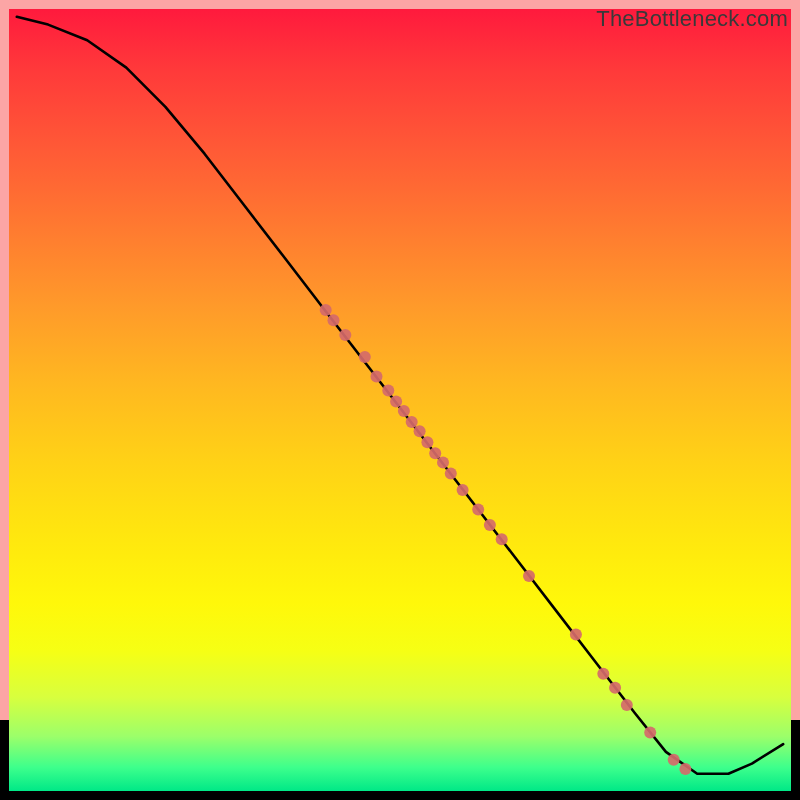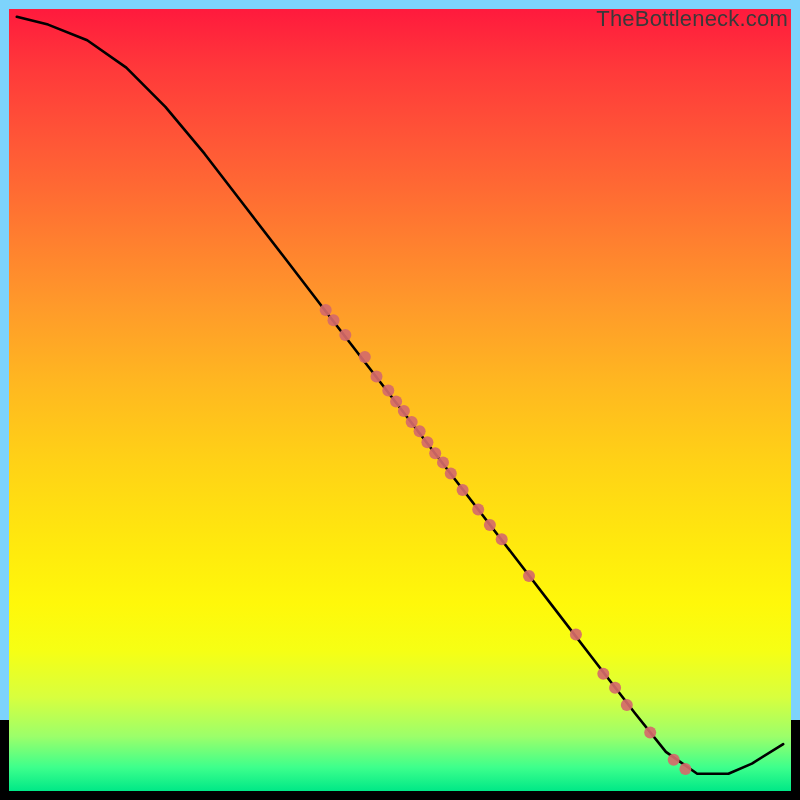--- a/index.html
+++ b/index.html
@@ -8,21 +8,21 @@
     width: 800px;
     height: 800px;
     overflow: hidden;
     background: #000;
     font-family: Arial, Helvetica, sans-serif;
   }
   .frame {
     position: relative;
     width: 800px;
     height: 720px;
-    background: #7dd3fc;
+    background: #fca5a5;
   }
   .plot-bg {
     position: absolute;
     left: 9px;
     top: 9px;
     width: 782px;
     height: 782px;
     background: linear-gradient(to bottom,
       #ff1a3d 0%,
       #ff3a3a 8%,

